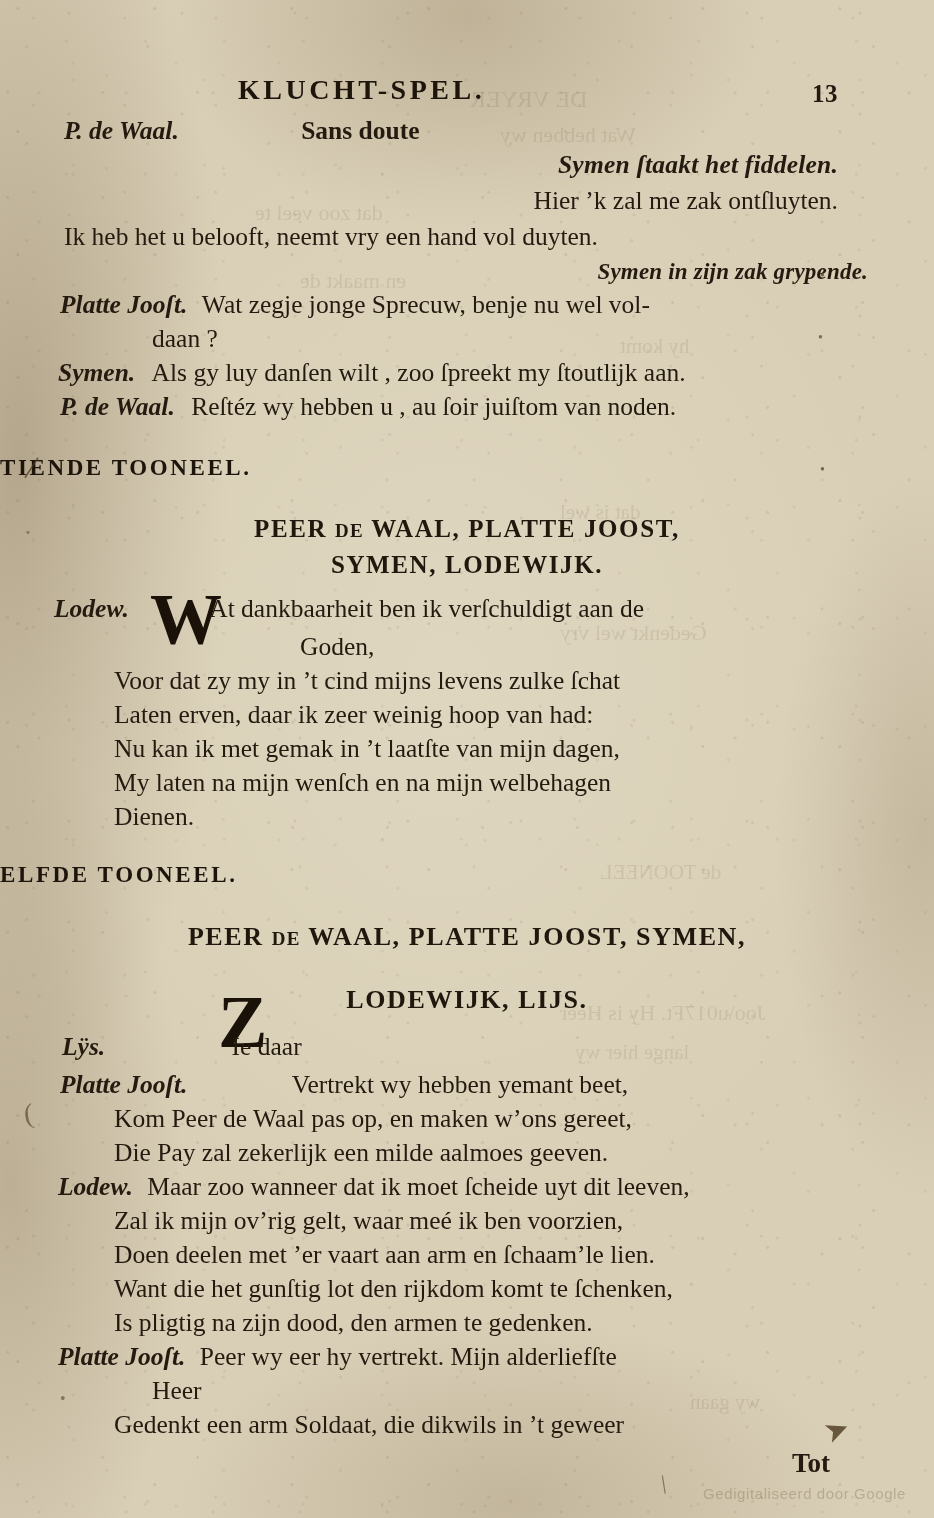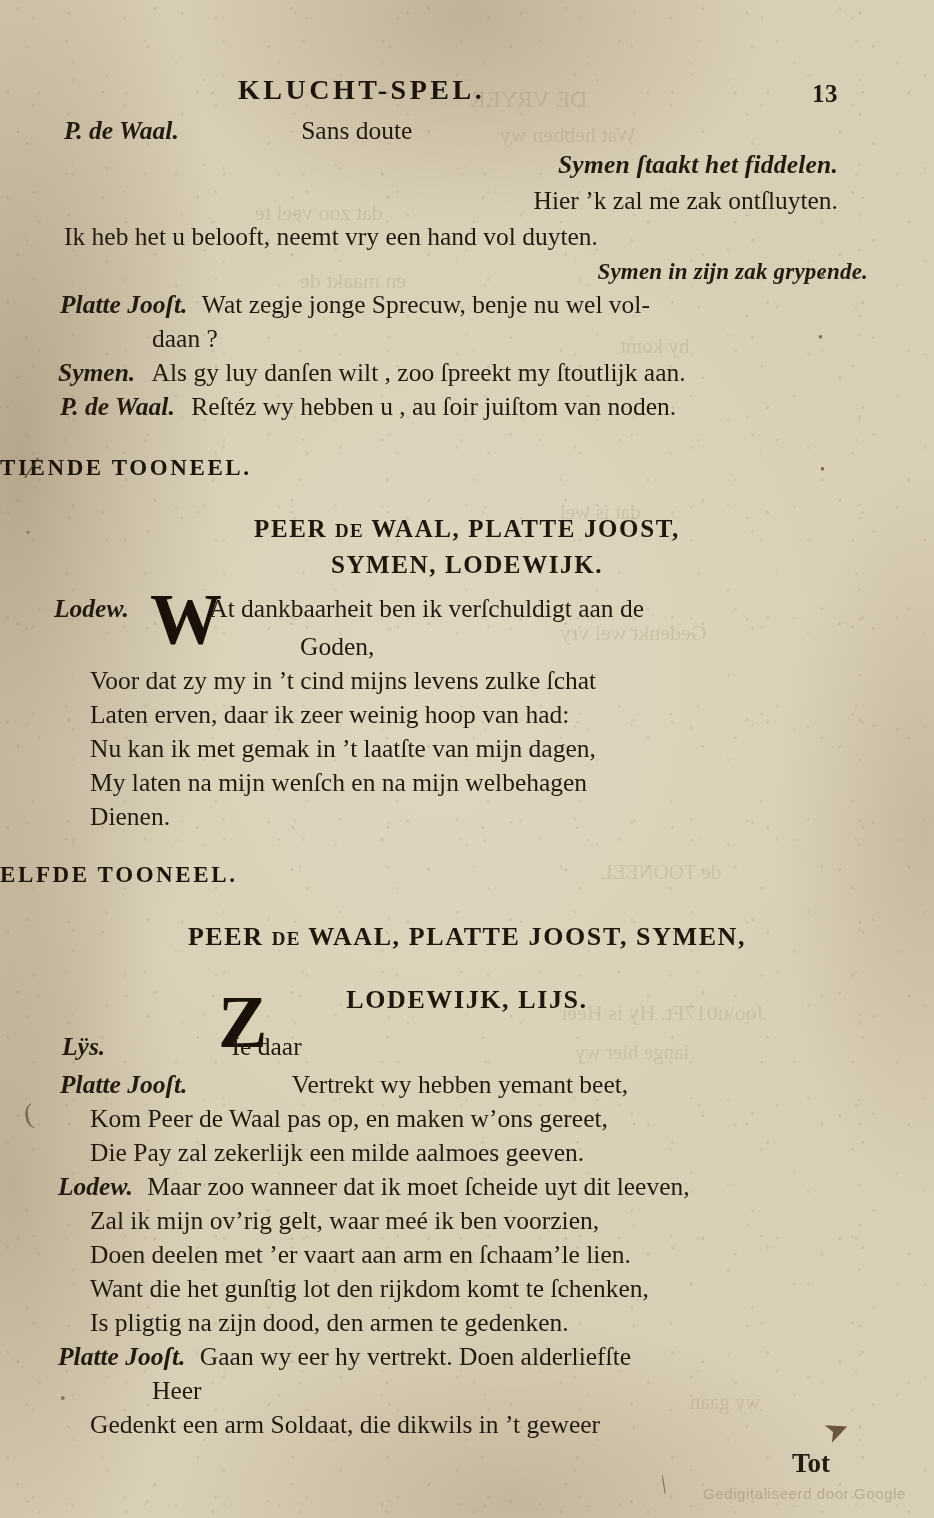--- a/index.html
+++ b/index.html
@@ -103,21 +103,21 @@
   .sp {            
     font-style: italic;
     font-weight: bold;
   }
   .stage {         
     font-style: italic;
     font-weight: bold;
     letter-spacing: 0.2px;
   }
   .ind-l   { padding-left: 64px; }
-  .ind-v   { padding-left: 90px; }
+  .ind-v   { padding-left: 114px; }
   .ind-d   { padding-left: 152px; }
   .r-stage { text-align: right; padding-right: 96px; }
   .r-stage2{ text-align: right; padding-right: 66px; }
   .r-catch { text-align: right; padding-right: 104px; font-weight: bold; font-size: 27px; }
 
   
   .scene-title {
     position: absolute;
     left: 0; right: 0;
     text-align: left;
@@ -190,21 +190,21 @@
 
   <div id="content">
 
     <div class="runhead">
       <div class="runhead-title">KLUCHT-SPEL.</div>
       <div class="runhead-folio">13</div>
     </div>
 
     <div class="line" style="top:118px;">
       <span class="sp" style="padding-left:64px;">P. de Waal.</span>
-      <span style="padding-left:116px;">Sans doute</span>
+      <span style="padding-left:116px;font-weight:bold;">Sans doute</span>
     </div>
 
     <div class="line r-stage" style="top:152px;">
       <span class="stage">Symen ſtaakt het fiddelen.</span>
     </div>
 
     <div class="line r-stage" style="top:188px;">
       <span>Hier ’k zal me zak ontſluyten.</span>
     </div>
 
@@ -308,21 +308,21 @@
     </div>
     <div class="line" style="top:1276px;">
       <span class="ind-v">Want die het gunſtig lot den rijkdom komt te ſchenken,</span>
     </div>
     <div class="line" style="top:1310px;">
       <span class="ind-v">Is pligtig na zijn dood, den armen te gedenken.</span>
     </div>
 
     <div class="line" style="top:1344px;">
       <span class="sp" style="padding-left:58px;">Platte Jooſt.</span>
-      <span style="padding-left:8px;">Gaan wy eer hy vertrekt.   Doen alderliefſte</span>
+      <span style="padding-left:8px;">Peer wy eer hy vertrekt.   Mijn alderliefſte</span>
     </div>
 
     <div class="line" style="top:1378px;">
       <span class="ind-d">Heer</span>
     </div>
 
     <div class="line" style="top:1412px;">
       <span class="ind-v">Gedenkt een arm Soldaat, die dikwils in ’t geweer</span>
     </div>
 

